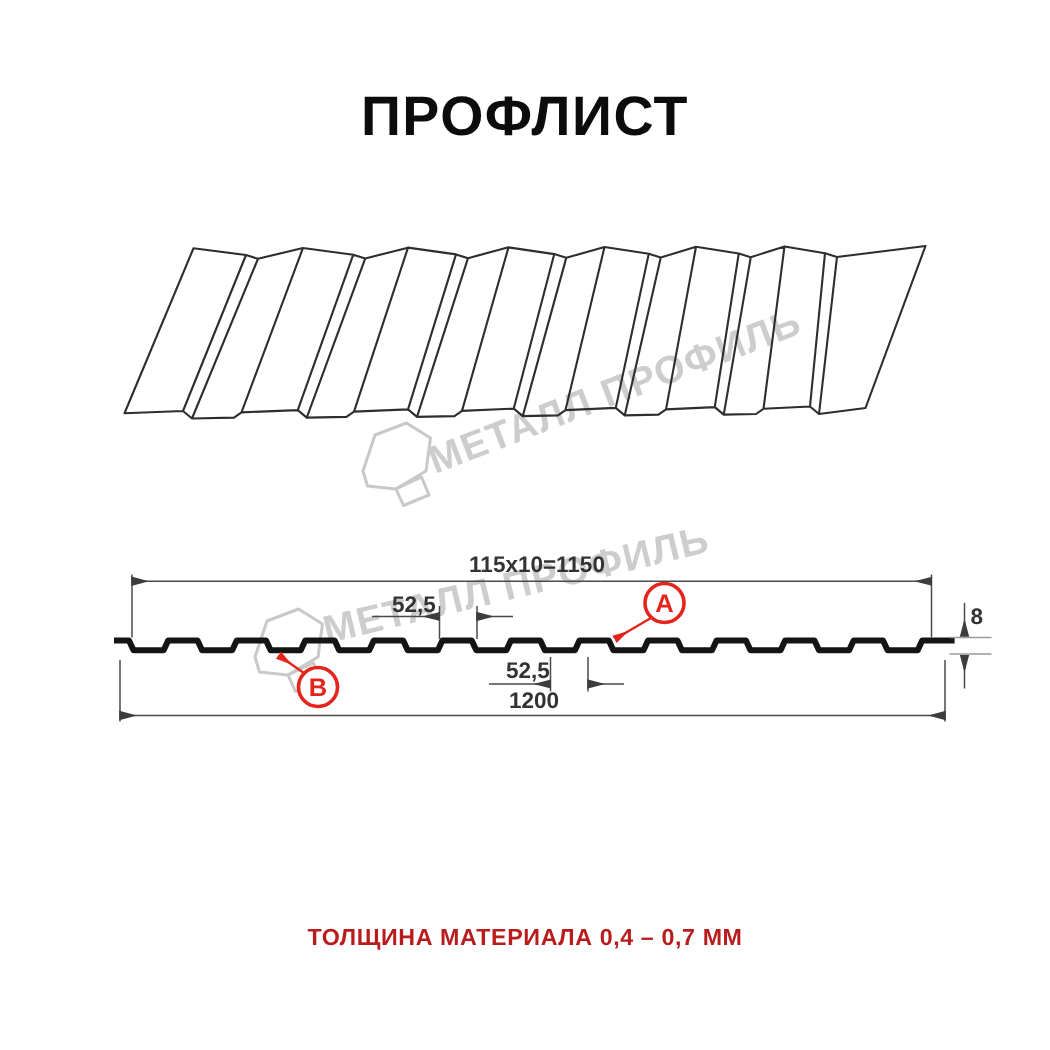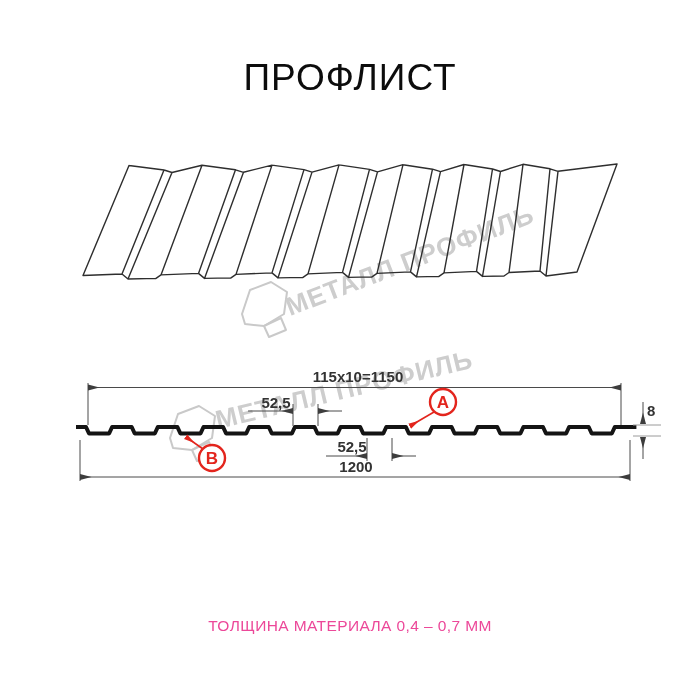--- a/index.html
+++ b/index.html
@@ -1,23 +1,23 @@
 <!DOCTYPE html>
 <html><head>
 <meta charset="utf-8">
 <style>
   html,body{margin:0;padding:0;background:#ffffff;}
   #page{position:relative;width:700px;height:700px;background:#fff;overflow:hidden;
         font-family:"Liberation Sans",sans-serif;}
   .title{position:absolute;left:0;right:0;top:57px;text-align:center;
-         font-size:37px;font-weight:400;letter-spacing:1px;color:#0c0c0c;}
+         font-size:37px;font-weight:700;letter-spacing:1px;color:#0c0c0c;}
   .subtitle{position:absolute;left:0;right:0;top:100px;text-align:center;
          font-size:16px;font-weight:700;letter-spacing:.5px;color:#1f1f1f;}
   .footer{position:absolute;left:0;right:0;top:617px;text-align:center;
-         font-size:15.5px;font-weight:400;letter-spacing:.4px;color:#ec4899;}
+         font-size:15.5px;font-weight:700;letter-spacing:.4px;color:#b91c1c;}
   svg{position:absolute;left:0;top:0;}
   .dim-line{stroke:#4a4a4a;stroke-width:1;fill:none;}
   .ref-line{stroke:#9a9a9a;stroke-width:1;fill:none;}
   .dim-text{font:600 15px "Liberation Sans",sans-serif;fill:#333;}
   .wm-text{font:700 26px "Liberation Sans",sans-serif;fill:#cdcdcd;letter-spacing:1px;}
   .wm-logo{stroke:#c9c9c9;stroke-width:2;fill:none;stroke-linejoin:round;}
   .sheet-lines{stroke:#2e2e2e;stroke-width:1.4;fill:none;stroke-linejoin:round;stroke-linecap:round;}
   .profile{stroke:#141414;stroke-width:4;fill:none;stroke-linejoin:round;stroke-linecap:square;}
   .marker-circle{fill:#fff;stroke:#e3251d;stroke-width:2.4;}
   .marker-text{font:700 17px "Liberation Sans",sans-serif;fill:#e3251d;}

